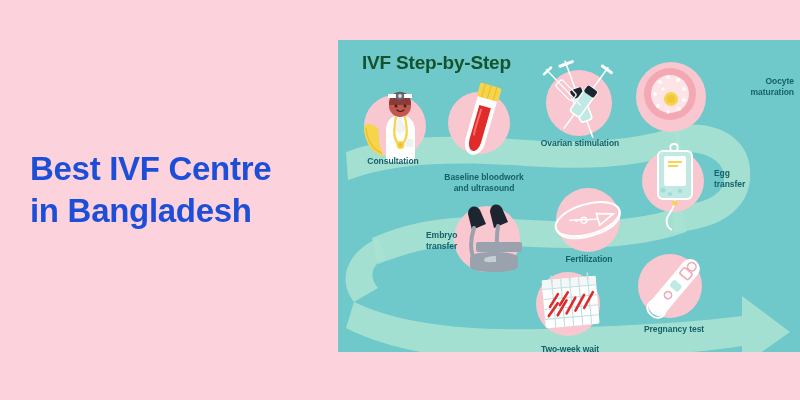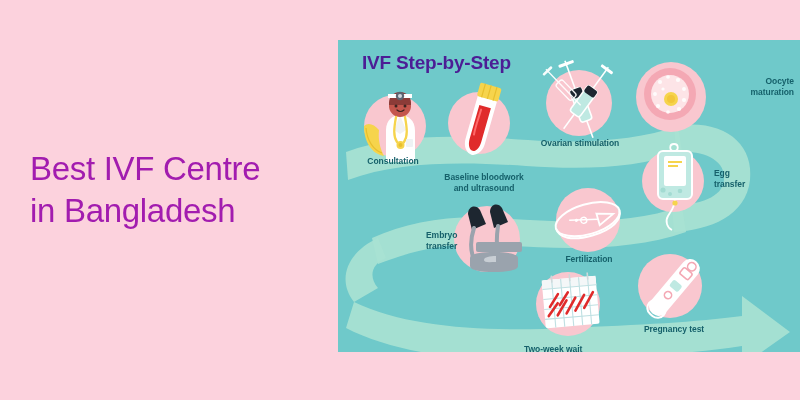--- a/index.html
+++ b/index.html
@@ -18,44 +18,44 @@
     height: 400px;
     background: #fcd2dd;
     overflow: hidden;
   }
   
   #headline {
     position: absolute;
     left: 30px;
     top: 148px;
     width: 300px;
-    color: #a21caf;
+    color: #1d4ed8;
     font-family: "Liberation Sans", sans-serif;
-    font-weight: normal;
+    font-weight: bold;
     font-size: 33px;
     line-height: 1.28;
     letter-spacing: -0.3px;
   }
   #headline .line { display: block; white-space: nowrap; }
 
   
   #infographic {
     position: absolute;
     left: 338px;
     top: 40px;
     width: 462px;
     height: 312px;
     background: #6fc9ca;
     overflow: hidden;
   }
   #ig-title {
     position: absolute;
     left: 24px;
     top: 12px;
-    color: #4c1d95;
+    color: #14532d;
     font-family: "Liberation Sans", sans-serif;
     font-weight: bold;
     font-size: 19px;
     letter-spacing: -0.2px;
   }
   #ribbon-layer {
     position: absolute;
     left: 0; top: 0;
     width: 462px; height: 312px;
   }
@@ -302,21 +302,21 @@
             <line x1="26" y1="40" x2="35" y2="28"></line>
           </g>
 
           <g stroke="#cfd8da" stroke-width="1.6" fill="none">
             <path d="M20,10 L20,17"></path>
               <path d="M38,10 L38,17"></path>
               <path d="M56,10 L56,17"></path>
           </g>
         </g>
       </svg>
-      <div class="step-label" style="left:186px; top:304px; width:92px; ">Two-week wait</div>
+      <div class="step-label" style="left:186px; top:304px; width:92px; text-align:center;">Two-week wait</div>
     </div>
 
     <div class="step">
       <div class="bubble" style="left:300px; top:214px; width:64px; height:64px;"></div>
       <svg class="icon-svg" style="left:288px; top:206px;" width="92" height="86" viewBox="0 0 92 86" xmlns="http://www.w3.org/2000/svg">
         <g transform="rotate(40 46 42)">
           <rect x="38" y="6" width="19" height="68" rx="9" fill="#ffffff"></rect>
           <rect x="38" y="60" width="19" height="16" rx="8" fill="none" stroke="#ffffff" stroke-width="2"></rect>
           <rect x="42" y="18" width="11" height="8" rx="2" fill="none" stroke="#f4a8b4" stroke-width="1.6"></rect>
           <rect x="42" y="34" width="11" height="8" rx="2" fill="#bfe9e2"></rect>

